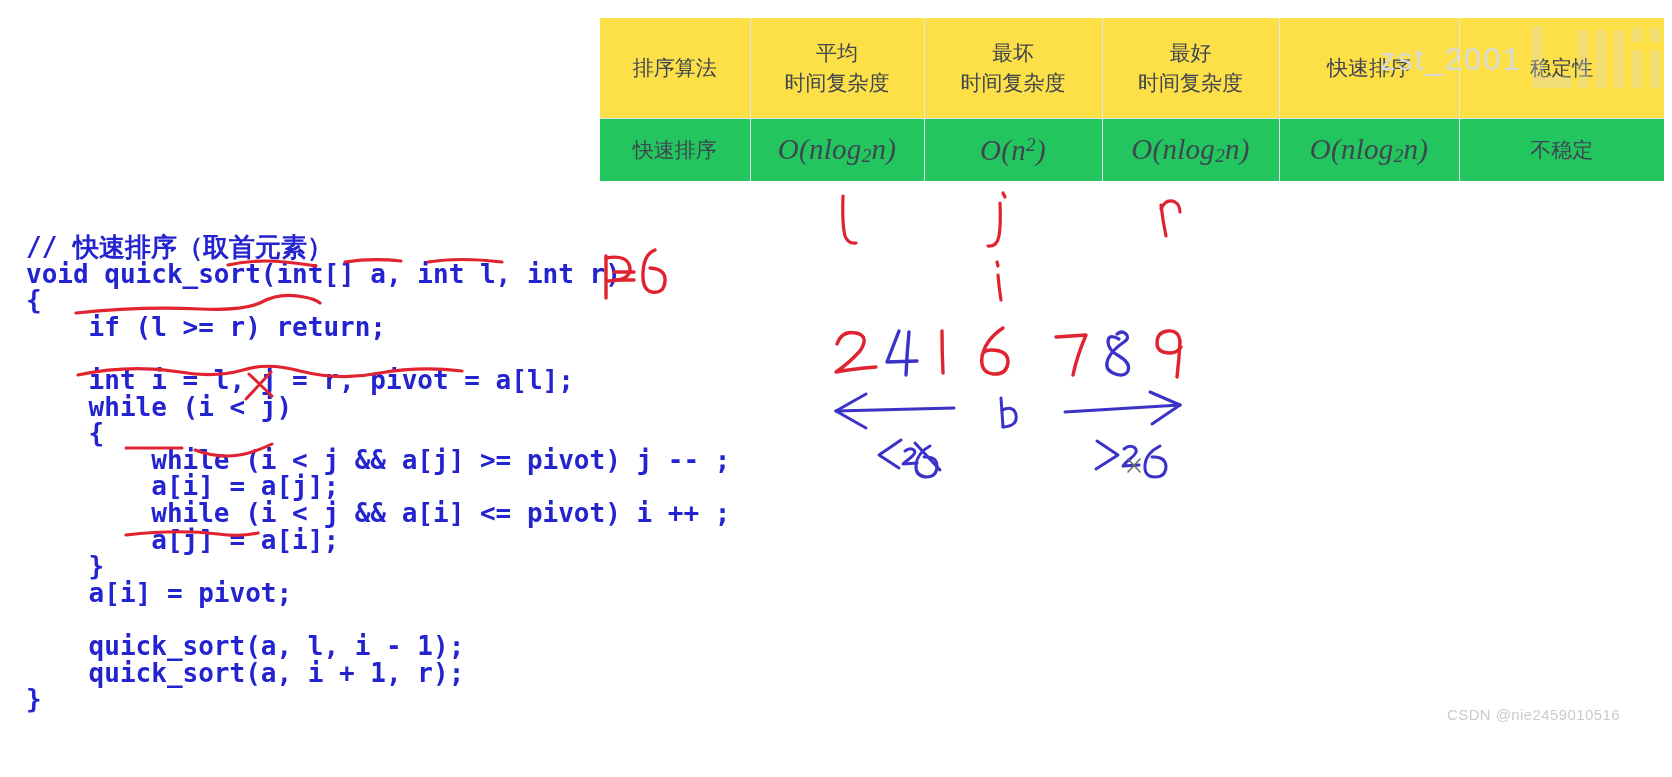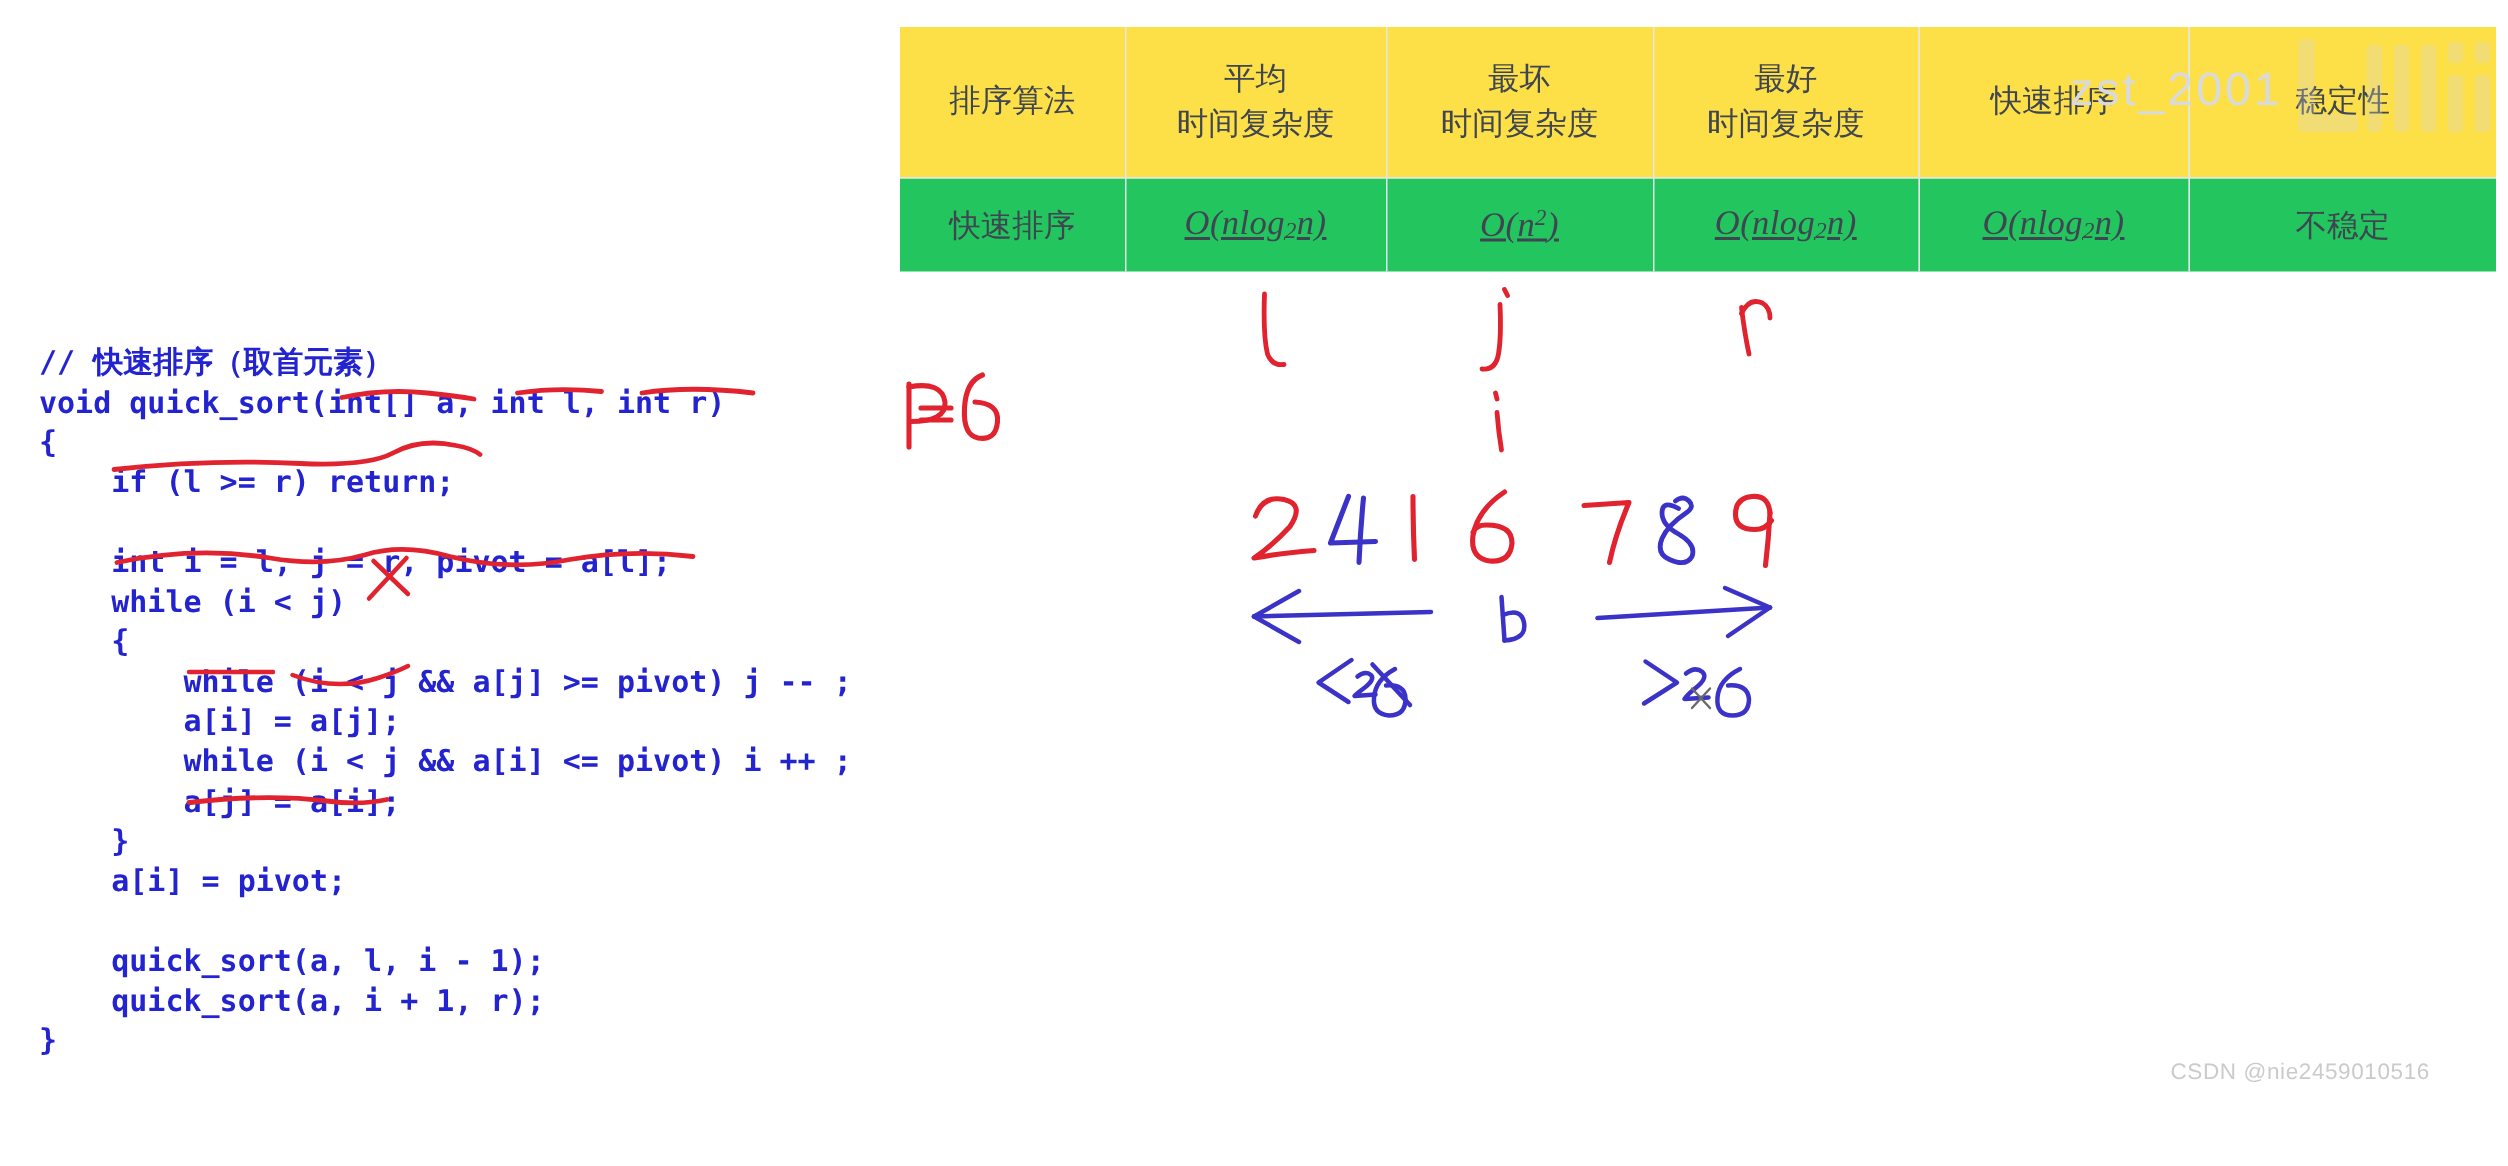--- a/index.html
+++ b/index.html
@@ -49,23 +49,22 @@
   #complexity-table tbody td {
     height: 62px;
     font-size: 21px;
     padding: 0 4px;
     background: #22c55e;
   }
   .hdr-line { display: block; }
   .bigo {
     font-family: "Liberation Serif", serif;
     font-style: italic;
-    font-size: 23px;
+    font-size: 29px;
     letter-spacing: 0.3px;
-    text-decoration: underline;
   }
   .bigo sub {
     font-size: 0.66em;
     vertical-align: -0.18em;
     font-style: italic;
   }
   .bigo sup {
     font-size: 0.66em;
     vertical-align: 0.48em;
     font-style: italic;
@@ -101,21 +100,21 @@
     top: 4px;
     opacity: 0.30;
   }
 
   
   #code-block {
     position: absolute;
     left: 26px;
     top: 208px;
     font-family: "DejaVu Sans Mono", monospace;
-    font-size: 20px;
+    font-size: 26px;
     font-weight: bold;
     line-height: 26.6px;
     color: #2323cf;
     white-space: pre;
   }
   #code-block .line { display: block; height: 26.6px; }
 
   
   #annotation-layer {
     position: absolute;

